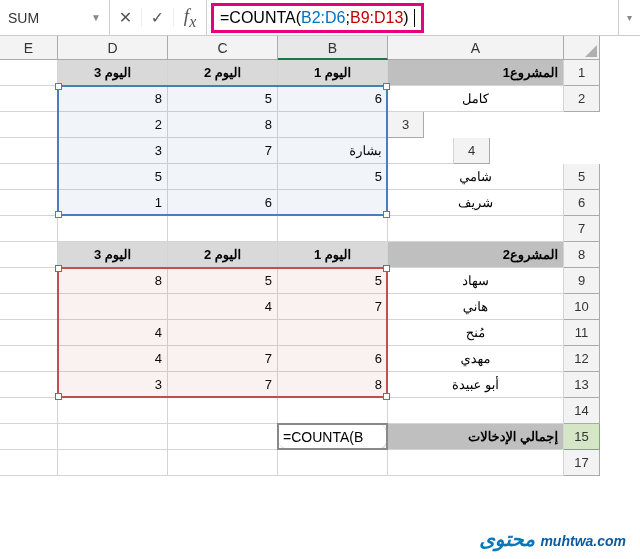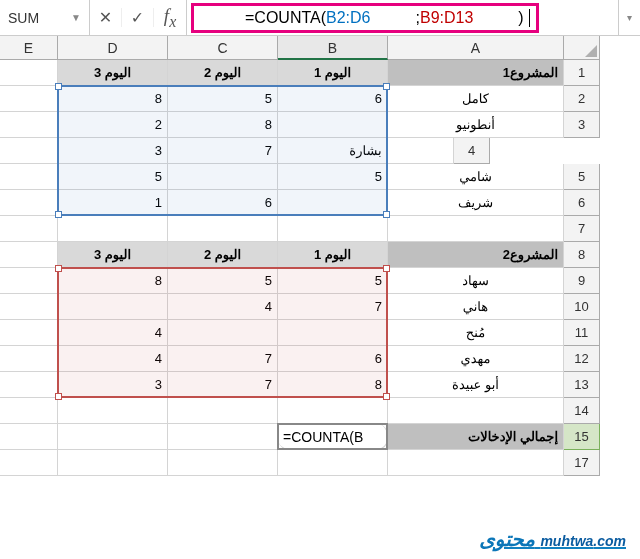--- a/index.html
+++ b/index.html
@@ -14,21 +14,21 @@
     position: relative;
   }
   .formula-bar {
     display: flex;
     align-items: stretch;
     height: 36px;
     border-bottom: 1px solid #ccc;
     background: #fff;
   }
   .name-box {
-    width: 90px;
+    width: 110px;
     display: flex;
     align-items: center;
     padding: 0 8px;
     border-right: 1px solid #ccc;
     color: #333;
     font-size: 14px;
     justify-content: space-between;
   }
   .name-box .dd { color: #888; font-size: 10px; }
   .fb-icons {
@@ -55,21 +55,21 @@
     padding: 2px 4px;
   }
   .formula-box {
     border: 3px solid #e6007e;
     padding: 3px 6px;
     font-size: 16px;
     font-family: "Segoe UI", sans-serif;
     display: flex;
     align-items: baseline;
   }
-  .formula-box .p1 { color: #000; margin-left: 45px; }
+  .formula-box .p1 { color: #000; }
   .formula-box .p2 { color: #0070c0; }
   .formula-box .p3 { color: #c00000; }
   .formula-box .cursor { border-right: 1px solid #000; margin-left: 1px; }
   .fb-expand {
     width: 22px;
     display: flex;
     align-items: center;
     justify-content: center;
     border-left: 1px solid #ccc;
     color: #888;
@@ -178,21 +178,20 @@
   }
   .watermark {
     position: absolute;
     bottom: 8px;
     right: 14px;
     font-size: 20px;
     color: #1080c0;
     font-weight: bold;
     font-style: italic;
     direction: ltr;
-    text-decoration: underline;
   }
 </style>
 </head>
 <body>
 
 <div class="formula-bar">
   <div class="name-box">
     <span>SUM</span>
     <span class="dd">▼</span>
   </div>
@@ -243,21 +242,20 @@
           <div class="cell wC al-data">5</div>
           <div class="cell wB al-data">6</div>
           <div class="cell wA ar">كامل</div>
           <div class="rh wRow">2</div>
         </div>
         <div class="row" style="direction: ltr;">
           <div class="cell wE"></div>
           <div class="cell wD al-data">2</div>
           <div class="cell wC al-data">8</div>
           <div class="cell wB al-data"></div>
-          <div class="cell wA ar">أنطونيو</div>
           <div class="rh wRow">3</div>
         </div>
         <div class="row" style="direction: ltr;">
           <div class="cell wE"></div>
           <div class="cell wD al-data">3</div>
           <div class="cell wC al-data">7</div>
           <div class="cell wA ar">بشارة</div>
           <div class="rh wRow">4</div>
         </div>
         <div class="row" style="direction: ltr;">

